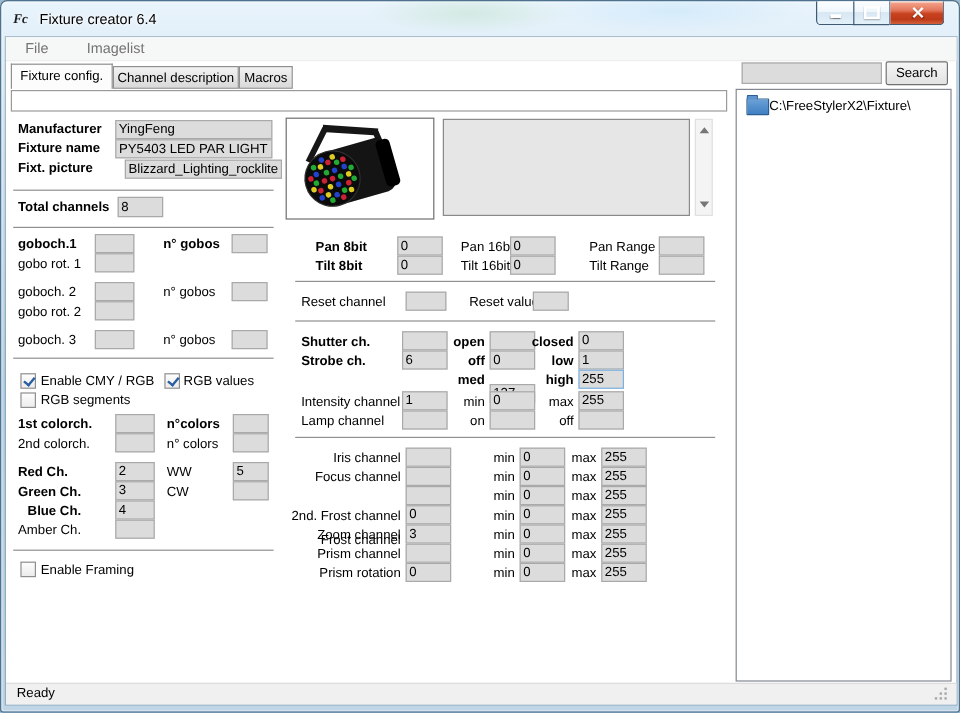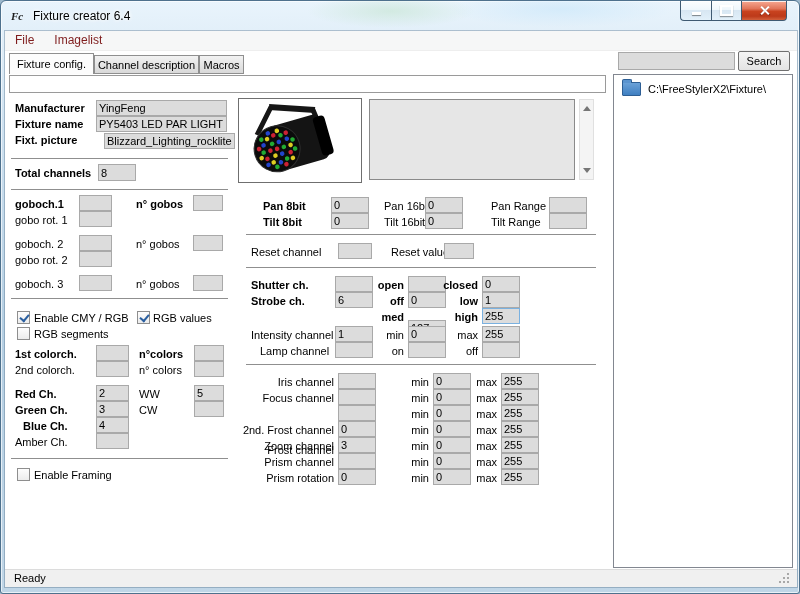--- a/index.html
+++ b/index.html
@@ -21,21 +21,21 @@
   .wbtn.max{width:29px;border-right:none;}
   .wbtn.close{width:44px;border-radius:0 0 4px 0;
         background:linear-gradient(#f7a993,#e2765b 40%,#c8421f 55%,#bd3a1a 80%,#d2603c);}
   .g-min{width:9px;height:3px;background:#fff;box-shadow:0 1px 1px rgba(0,0,0,.45);margin-top:6px;}
   .g-max{width:9px;height:7px;border:2px solid #fff;box-shadow:0 1px 1px rgba(0,0,0,.35);}
   .g-close{position:relative;width:11px;height:11px;}
   .g-close::before,.g-close::after{content:"";position:absolute;left:5px;top:0;width:2px;height:11px;background:#fff;box-shadow:0 1px 1px rgba(0,0,0,.4);}
   .g-close::before{transform:rotate(45deg);} .g-close::after{transform:rotate(-45deg);}
   .client{position:absolute;left:4px;top:30px;width:792px;height:556px;background:#fff;box-shadow:0 0 0 1px rgba(70,100,125,.35);}
   .menubar{position:absolute;left:4px;top:30px;width:792px;height:19px;background:#f6f7f7;border-bottom:1px solid #eee;display:flex;align-items:center;font-size:12px;z-index:5;}
-  .menu-item{padding:0 10px;height:19px;line-height:19px;color:#7f1d1d;}
+  .menu-item{padding:0 16px;height:19px;line-height:19px;color:#737373;}
   .statusbar{position:absolute;left:4px;top:568px;width:792px;height:18px;background:#f0f0f0;border-top:1px solid #dcdcdc;box-sizing:border-box;font-size:11px;line-height:17px;padding-left:9px;z-index:5;}
   .grip{position:absolute;right:8px;bottom:4px;width:2px;height:2px;background:#a8a8a8;
         box-shadow:-4px 0 0 #a8a8a8,0 -4px 0 #a8a8a8,-8px 0 0 #a8a8a8,0 -8px 0 #a8a8a8,-4px -4px 0 #a8a8a8;}
   .lbl{position:absolute;z-index:6;font-size:11px;color:#000;white-space:nowrap;}
   .b{font-weight:bold;}
   .rt{text-align:right;}
   input.fld{position:absolute;z-index:6;height:16px;box-sizing:border-box;background:#dcdcdc;border:1px solid #a9a9a9;
         font:11px "Liberation Sans",sans-serif;color:#000;padding:0 2px;}
   input.fld.white{background:#fff;border-color:#9a9a9a;}
   input.fld.focus{border-color:#7ab1e0;}
@@ -45,21 +45,21 @@
         border-left:2px solid #2a5fa0;border-bottom:2px solid #2a5fa0;transform:rotate(-50deg);}
   .tab{position:absolute;z-index:6;font-size:11px;display:flex;align-items:center;justify-content:center;box-sizing:border-box;}
   .tab.active{left:8px;top:52px;width:85px;height:21px;background:#fcfcfc;border:1px solid #8f8f8f;border-bottom:none;z-index:7;}
   .tab.inactive{top:54px;height:19px;background:linear-gradient(#f2f2f2,#d9d9d9);border:1px solid #8f8f8f;}
   .picturebox{position:absolute;z-index:6;left:237px;top:97px;width:124px;height:85px;background:#fff;border:1px solid #6f6f6f;box-sizing:border-box;}
   .listbox{position:absolute;z-index:6;left:368px;top:98px;width:206px;height:81px;background:#e6e6e6;border:1px solid #8a8a8a;box-sizing:border-box;}
   .vscroll{position:absolute;z-index:6;left:578px;top:98px;width:15px;height:81px;background:#f4f4f4;border:1px solid #e0e0e0;box-sizing:border-box;}
   .arr-up{position:absolute;left:3px;top:6px;width:0;height:0;border-left:4px solid transparent;border-right:4px solid transparent;border-bottom:5px solid #767676;}
   .arr-dn{position:absolute;left:3px;bottom:6px;width:0;height:0;border-left:4px solid transparent;border-right:4px solid transparent;border-top:5px solid #767676;}
   .treepanel{position:absolute;z-index:6;left:612px;top:73px;width:180px;height:494px;background:#fff;border:1px solid #828790;box-sizing:border-box;}
-  .tree-item{display:flex;align-items:center;gap:7px;margin:7px 0 0 8px;font-size:11px;white-space:nowrap;}
+  .tree-item{display:flex;align-items:center;margin:7px 0 0 8px;font-size:11px;white-space:nowrap;}
   .folder{position:relative;width:17px;height:12px;background:linear-gradient(#6aa1d8,#3f7fc1);border:1px solid #2d5e94;border-radius:1px;flex:0 0 auto;}
   .folder::before{content:"";position:absolute;top:-4px;left:-1px;width:8px;height:3px;background:#5b94cf;border:1px solid #2d5e94;border-bottom:none;border-radius:2px 2px 0 0;}
   .btn{position:absolute;z-index:6;box-sizing:border-box;font-size:11px;display:flex;align-items:center;justify-content:center;
        background:linear-gradient(#f5f5f5,#e3e3e3);border:1px solid #707070;border-radius:2px;color:#000;}
 </style>
 </head>
 <body>
 
 <div class="win">
 
@@ -244,21 +244,21 @@
   <div class="lbl b rt" style="left:424px;top:310px;width:53px;">high</div>
   <input class="fld focus" style="left: 481px; top: 307px; width: 38px;" value="255">
 
   <div class="lbl" style="left:250px;top:328px;">Intensity channel</div>
   <input class="fld" style="left: 334px; top: 325px; width: 38px;" value="1">
   <div class="lbl rt" style="left:345px;top:328px;width:58px;">min</div>
   <input class="fld" style="left: 407px; top: 325px; width: 38px;" value="0">
   <div class="lbl rt" style="left:424px;top:328px;width:53px;">max</div>
   <input class="fld" style="left: 481px; top: 325px; width: 38px;" value="255">
 
-  <div class="lbl" style="left:259px;top:344px;">Lamp channel</div>
+  <div class="lbl" style="left:250px;top:344px;">Lamp channel</div>
   <input class="fld" style="left: 334px; top: 341px; width: 38px;" value="">
   <div class="lbl rt" style="left:345px;top:344px;width:58px;">on</div>
   <input class="fld" style="left: 407px; top: 341px; width: 38px;" value="">
   <div class="lbl rt" style="left:424px;top:344px;width:53px;">off</div>
   <input class="fld" style="left: 481px; top: 341px; width: 38px;" value="">
   <div class="sep" style="left:245px;top:363px;width:350px;"></div>
 
   <div class="lbl rt" style="left:240px;top:375px;width:93px;">Iris channel</div>
   <input class="fld" style="left: 337px; top: 372px; width: 38px;" value="">
   <div class="lbl rt" style="left:395px;top:375px;width:33px;">min</div>

